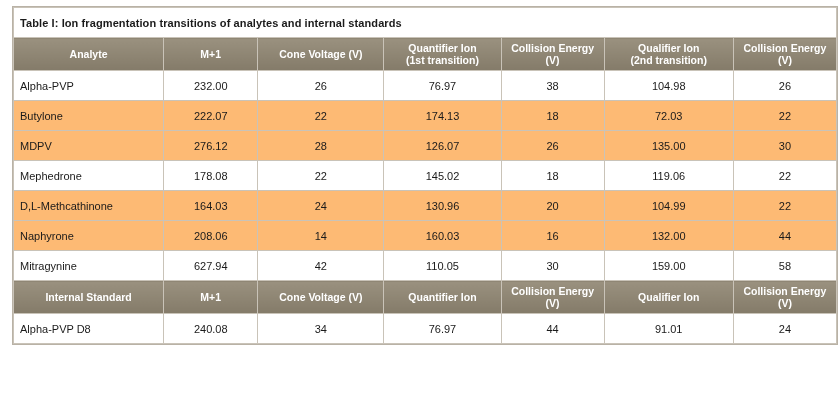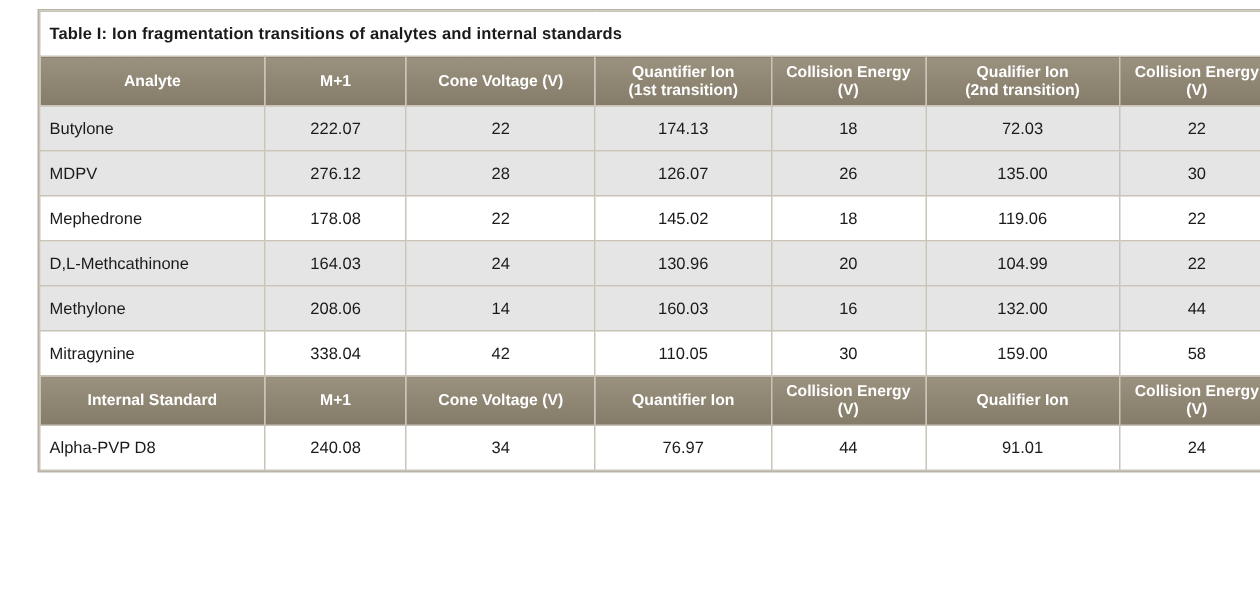--- a/index.html
+++ b/index.html
@@ -8,21 +8,21 @@
     background: #ffffff;
   }
   body {
     font-family: "Liberation Sans", sans-serif;
   }
   .page {
     width: 752px;
     height: 409px;
     box-sizing: border-box;
     background: #ffffff;
-    padding: 6px 25px;
+    padding: 6px 12px;
   }
   .table-wrap {
     width: 826px;
     border: 1px solid #b9b2a6;
     box-sizing: border-box;
     background: #ffffff;
   }
   table.data {
     border-collapse: collapse;
     width: 100%;
@@ -64,21 +64,21 @@
   }
   
   .data tbody td {
     font-size: 11px;
     color: #1a1a1a;
     height: 25px;
     padding: 2px 6px;
     background: #ffffff;
   }
   .data tbody tr.alt td {
-    background: #e5e5e5;
+    background: #fdba74;
   }
   td.analyte {
     text-align: left;
   }
   td.num {
     text-align: center;
   }
   
   col.c0 { width: 150px; }
   col.c1 { width: 94px; }
@@ -128,20 +128,29 @@
           <th>
             <span>Qualifier Ion</span>
             <span class="sub">(2nd transition)</span>
           </th>
           <th>
             <span>Collision Energy</span>
             <span class="sub">(V)</span>
           </th>
         </tr>
 
+        <tr>
+          <td class="analyte">Alpha-PVP</td>
+          <td class="num">232.00</td>
+          <td class="num">26</td>
+          <td class="num">76.97</td>
+          <td class="num">38</td>
+          <td class="num">104.98</td>
+          <td class="num">26</td>
+        </tr>
         <tr class="alt">
           <td class="analyte">Butylone</td>
           <td class="num">222.07</td>
           <td class="num">22</td>
           <td class="num">174.13</td>
           <td class="num">18</td>
           <td class="num">72.03</td>
           <td class="num">22</td>
         </tr>
         <tr class="alt">
@@ -165,31 +174,31 @@
         <tr class="alt">
           <td class="analyte">D,L-Methcathinone</td>
           <td class="num">164.03</td>
           <td class="num">24</td>
           <td class="num">130.96</td>
           <td class="num">20</td>
           <td class="num">104.99</td>
           <td class="num">22</td>
         </tr>
         <tr class="alt">
-          <td class="analyte">Methylone</td>
+          <td class="analyte">Naphyrone</td>
           <td class="num">208.06</td>
           <td class="num">14</td>
           <td class="num">160.03</td>
           <td class="num">16</td>
           <td class="num">132.00</td>
           <td class="num">44</td>
         </tr>
         <tr>
           <td class="analyte">Mitragynine</td>
-          <td class="num">338.04</td>
+          <td class="num">627.94</td>
           <td class="num">42</td>
           <td class="num">110.05</td>
           <td class="num">30</td>
           <td class="num">159.00</td>
           <td class="num">58</td>
         </tr>
 
         <tr class="hdr">
           <th>
             <span>Internal Standard</span>

